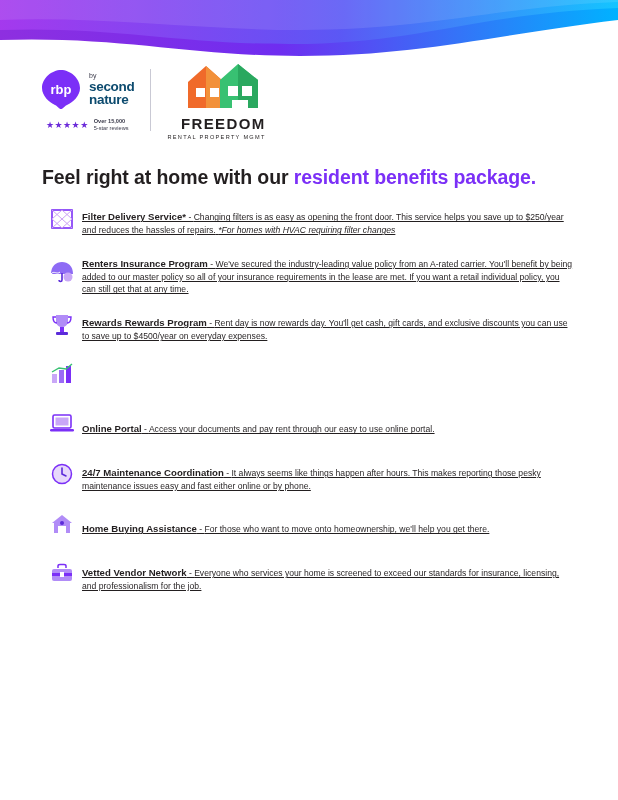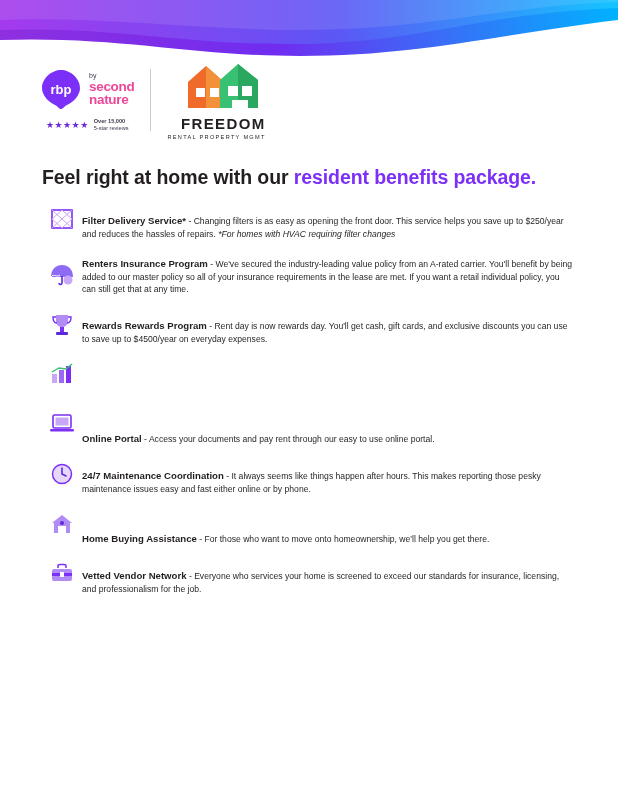--- a/index.html
+++ b/index.html
@@ -64,21 +64,21 @@
     line-height: 1.02;
   }
   .sn-by {
     font-size: 7px;
     color: #3a3a4a;
     letter-spacing: .2px;
   }
   .sn-name {
     font-size: 13.5px;
     font-weight: bold;
-    color: #ec4899;
+    color: #0c4a6e;
     letter-spacing: -0.3px;
   }
   .sn-name .second { display: block; line-height: 1.0; }
   .sn-name .nature { display: block; line-height: 1.0; }
   .stars-row {
     margin-top: 7px;
     display: flex;
     align-items: center;
     gap: 5px;
   }
@@ -133,22 +133,23 @@
 
   
   .benefits {
     position: absolute;
     top: 205px;
     left: 42px;
     width: 536px;
   }
   .benefit {
     display: flex;
-    align-items: flex-end;
+    align-items: center;
     margin-bottom: 15px;
+    text-decoration: underline;
   }
   .benefit .icon {
     width: 40px;
     min-width: 40px;
     height: 34px;
     display: flex;
     align-items: flex-start;
     justify-content: center;
     padding-top: 1px;
   }

